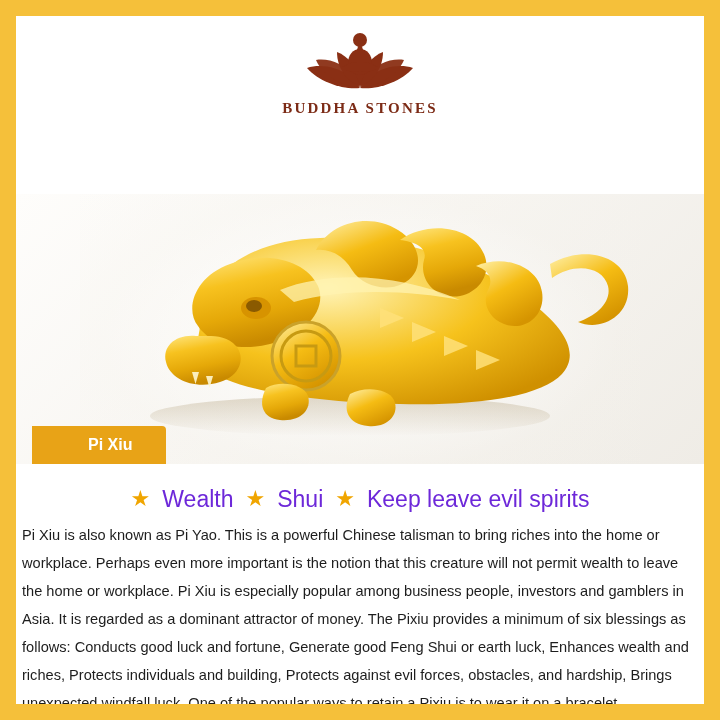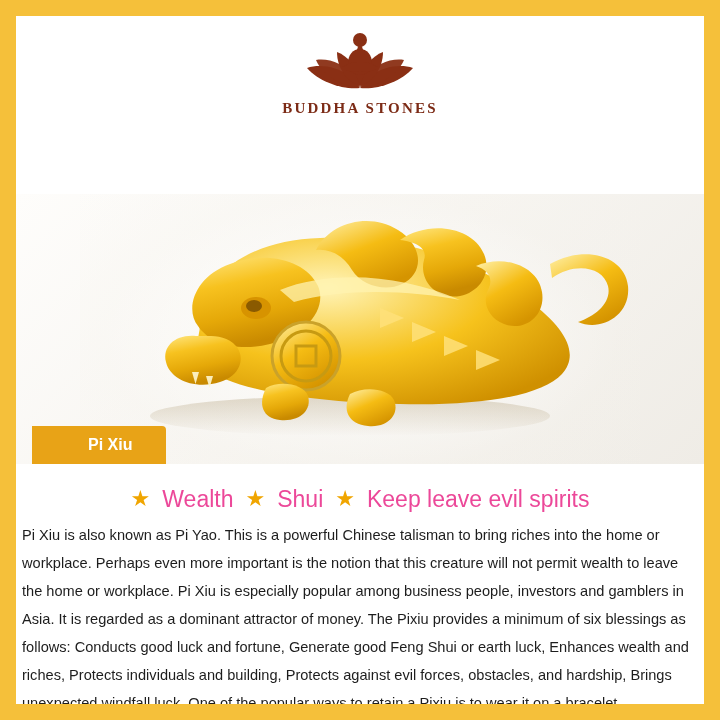--- a/index.html
+++ b/index.html
@@ -125,21 +125,21 @@
     left: 0;
     right: 0;
     height: 46px;
     display: flex;
     align-items: center;
     justify-content: center;
     gap: 0px;
   }
   .benefit-item {
     font-size: 23px;
-    color: #ec4899;
+    color: #6d28d9;
     padding: 0 6px;
     white-space: nowrap;
   }
   .star {
     color: #f0a500;
     font-size: 22px;
     padding: 0 6px;
     line-height: 1;
   }
 

